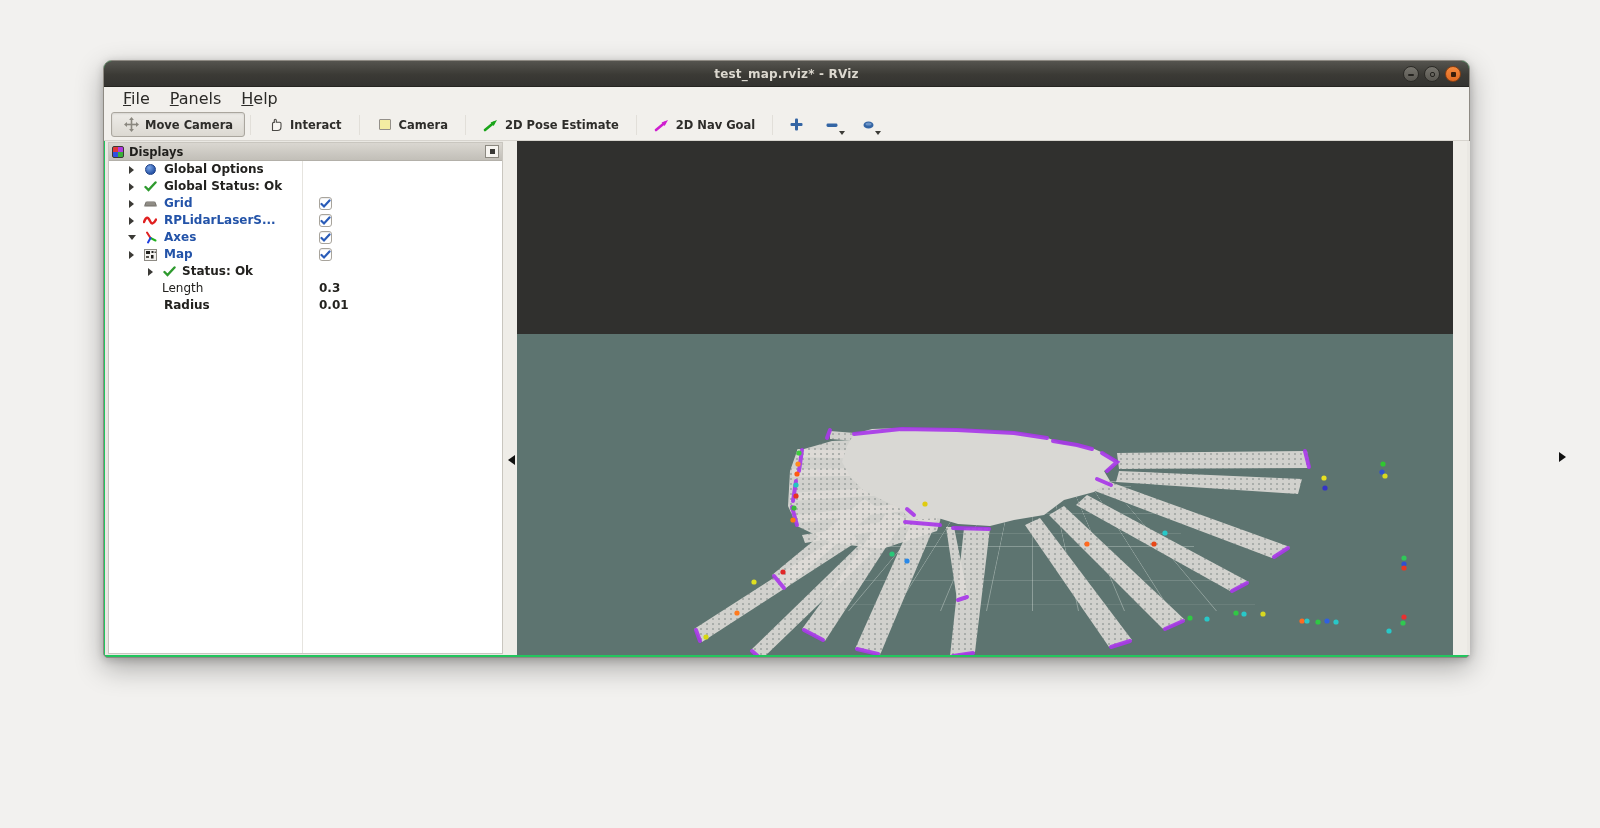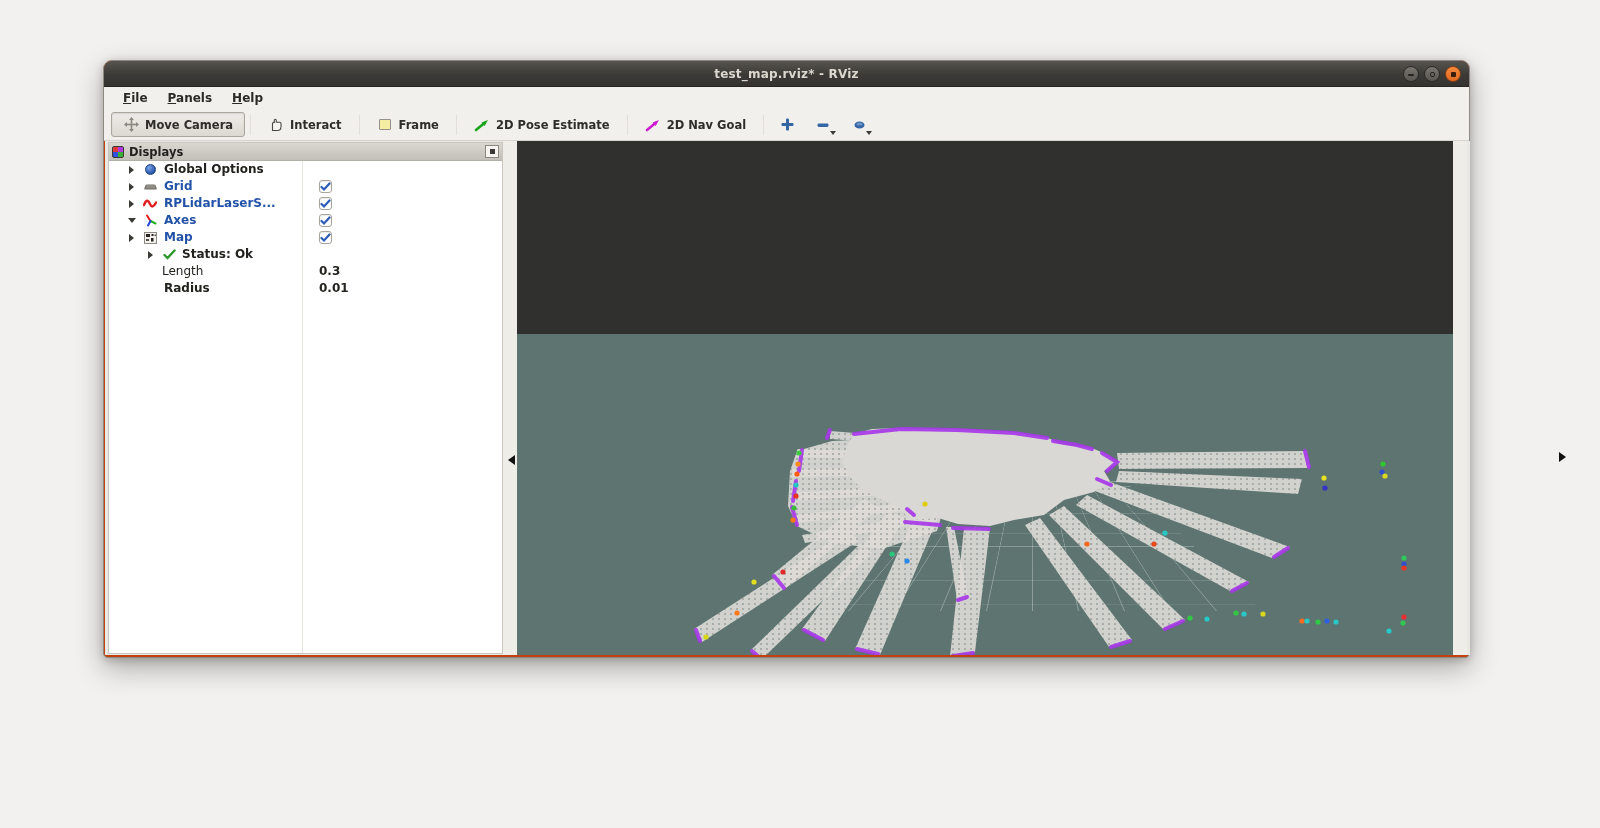--- a/index.html
+++ b/index.html
@@ -1,38 +1,38 @@
 <!DOCTYPE html>
 <html><head>
 <meta charset="utf-8">
 <style>
   * { margin:0; padding:0; box-sizing:border-box; }
   html,body { width:1600px; height:828px; }
   body { background:#f2f1ef; font-family:"DejaVu Sans", sans-serif; position:relative; overflow:hidden; }
 
   
   .rviz-window { position:absolute; left:103px; top:60px; width:1367px; height:598px;
-    background:#c2410c; border:1px solid #8e8a83; border-radius:9px 9px 5px 5px;
+    background:#22c55e; border:1px solid #8e8a83; border-radius:9px 9px 5px 5px;
     box-shadow:0 10px 28px rgba(0,0,0,.30), 0 2px 8px rgba(0,0,0,.18); }
 
   .titlebar { height:26px; background:linear-gradient(#55544f,#3b3a35 55%,#343330);
     border-radius:8px 8px 0 0; position:relative; display:flex; align-items:center; justify-content:center;
     border-bottom:1px solid #262521; }
   .titlebar .title { color:#dcd8cf; font-size:12px; font-weight:bold; letter-spacing:.2px; }
   .winbtns { position:absolute; right:8px; top:5px; display:flex; gap:5px; }
   .winbtn { width:16px; height:16px; border-radius:50%; background:linear-gradient(#76746d,#595751);
     border:1px solid #2c2b27; position:relative; }
   .winbtn.close { background:linear-gradient(#f58a3e,#e06a22); border-color:#8a3f12; }
   .winbtn .g-min { position:absolute; left:4px; top:7px; width:6px; height:2px; background:#24231f; border-radius:1px; }
   .winbtn .g-max { position:absolute; left:4.5px; top:4.5px; width:5px; height:5px; border:1.6px solid #24231f; border-radius:2px; }
   .winbtn .g-close { position:absolute; left:5px; top:5px; width:4.5px; height:4.5px; background:#3a1f0c; border-radius:1px; }
 
   
   .menubar { height:22px; background:#f2f0ec; display:flex; align-items:center; padding-left:10px; gap:2px; }
-  .menu-item { display:inline-block; font-size:12px; font-weight:bold; color:#2b2a27; padding:2px 9px; cursor:default; }
+  .menu-item { display:inline-block; font-size:16px; font-weight:normal; color:#2b2a27; padding:2px 9px; cursor:default; }
   .menu-item::first-letter { text-decoration:underline; }
 
   
   .toolbar { height:32px; background:#f2f0ec; border-bottom:1px solid #d7d4ce; display:flex; align-items:center; padding-left:7px; }
   .tool-btn { display:flex; align-items:center; gap:6px; height:25px; padding:0 11px; font-size:11.5px; font-weight:bold;
     color:#2e2d2a; border:1px solid transparent; border-radius:3px; position:relative; }
   .tool-btn.active { background:linear-gradient(#eeece8,#dcd9d2); border-color:#aaa69e; box-shadow:inset 0 1px 2px rgba(0,0,0,.10); }
   .tool-sep { width:1px; height:20px; background:#e2dfd9; margin:0 5px; }
   .tool-icon { width:16px; height:16px; display:inline-flex; align-items:center; justify-content:center; }
   .select-swatch { width:12px; height:11px; background:#f4eda2; border:1px solid #94908a; border-radius:1px; }
@@ -134,21 +134,21 @@
             <path d="M3.5,13.5 L3.5,7 Q3.5,5.4 4.7,5.4 L5.3,5.4 L5.3,3.4 Q5.3,2.2 6.3,2.2 Q7.3,2.2 7.3,3.4 L7.3,5.2 L10.8,5.2 Q12,5.2 12,6.4 L12,9.4 Q12,13.5 8.4,13.5 Z" fill="#f8f6f2" stroke="#4b4945" stroke-width="1.1"></path>
           </svg>
       </span>
       <span>Interact</span>
     </div>
     <span class="tool-sep"></span>
     <div class="tool-btn">
       <span class="tool-icon">
           <span class="select-swatch"></span>
         </span>
-      <span>Frame</span>
+      <span>Camera</span>
     </div>
     <span class="tool-sep"></span>
     <div class="tool-btn">
       <span class="tool-icon">
         <svg width="16" height="15" viewBox="0 0 16 15">
             <line x1="2" y1="13" x2="10.5" y2="6" stroke="#1aa51a" stroke-width="2.6" stroke-linecap="round"></line>
             <polygon points="14,3 7.6,5.6 10.6,9" fill="#1aa51a"></polygon>
           </svg>
       </span>
       <span>2D Pose Estimate</span>
@@ -201,20 +201,29 @@
         <div class="col-divider"></div>
 
         <div class="trow">
           <span class="exp closed" style="left:7px"></span>
           <span class="ticon" style="left:21px">
               <span class="globe-icon"></span>
             </span>
           <span class="tlabel" style="left:42px">Global Options</span>
         </div>
 
+        <div class="trow">
+          <span class="exp closed" style="left:7px"></span>
+          <span class="ticon" style="left:21px">
+            <svg width="13" height="11" viewBox="0 0 13 11">
+                <polyline points="1.5,6 4.5,9 11.5,1.5" fill="none" stroke="#2e9a2e" stroke-width="2.4" stroke-linecap="round"></polyline>
+              </svg>
+          </span>
+          <span class="tlabel" style="left:42px">Global Status: Ok</span>
+        </div>
 
         <div class="trow">
           <span class="exp closed" style="left:7px"></span>
           <span class="ticon" style="left:21px">
               <span class="grid-icon"></span>
             </span>
           <span class="tlabel blue" style="left:42px">Grid</span>
           <span class="checkbox">
             <svg width="11" height="10" viewBox="0 0 11 10">
                 <polyline points="1.5,5 4,7.5 9.5,1.5" fill="none" stroke="#2a5cb8" stroke-width="2.2" stroke-linecap="round"></polyline>

